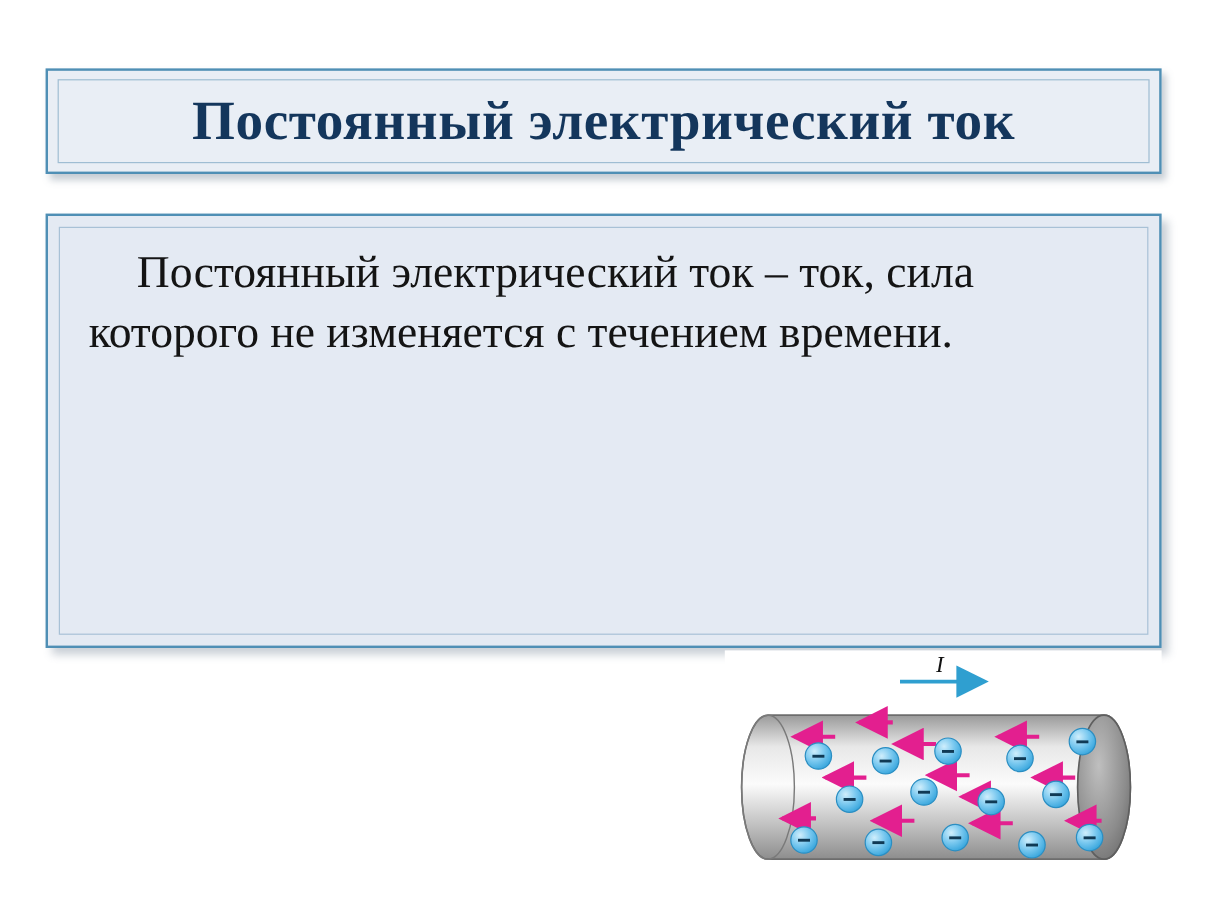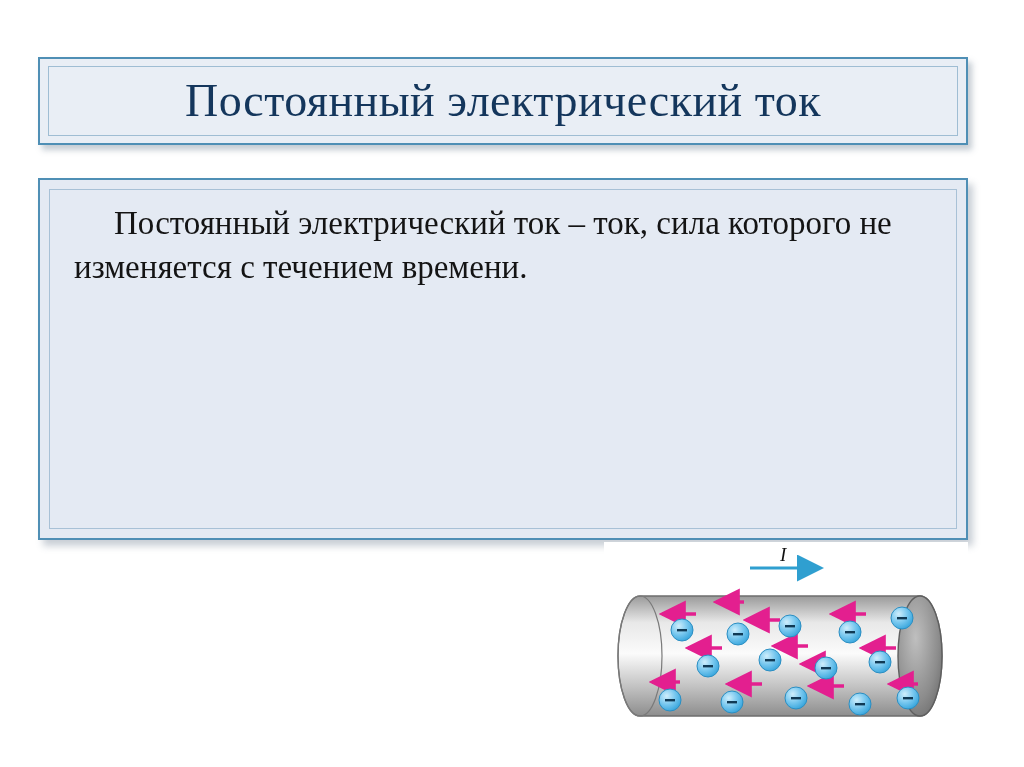--- a/index.html
+++ b/index.html
@@ -37,21 +37,21 @@
     bottom: 7px;
     border: 1px solid #9fbdd3;
     box-sizing: border-box;
   }
   .title-text {
     position: relative;
     z-index: 2;
     width: 100%;
     text-align: center;
     font-family: "Liberation Serif", serif;
-    font-weight: normal;
+    font-weight: bold;
     font-size: 46px;
     color: #14365c;
     letter-spacing: 0.5px;
     line-height: 1.05;
   }
 
   
   .body-box {
     position: absolute;
     left: 38px;
@@ -72,21 +72,21 @@
     border: 1px solid #a8c1d6;
     box-sizing: border-box;
     pointer-events: none;
   }
   .body-content {
     position: absolute;
     left: 34px;
     right: 46px;
     top: 22px;
     font-family: "Liberation Serif", serif;
-    font-size: 33px;
+    font-size: 38px;
     color: #141414;
     line-height: 1.32;
   }
   .para {
     text-indent: 40px;
     margin: 0 0 22px 0;
   }
   .para:last-child { margin-bottom: 0; }
 
   

